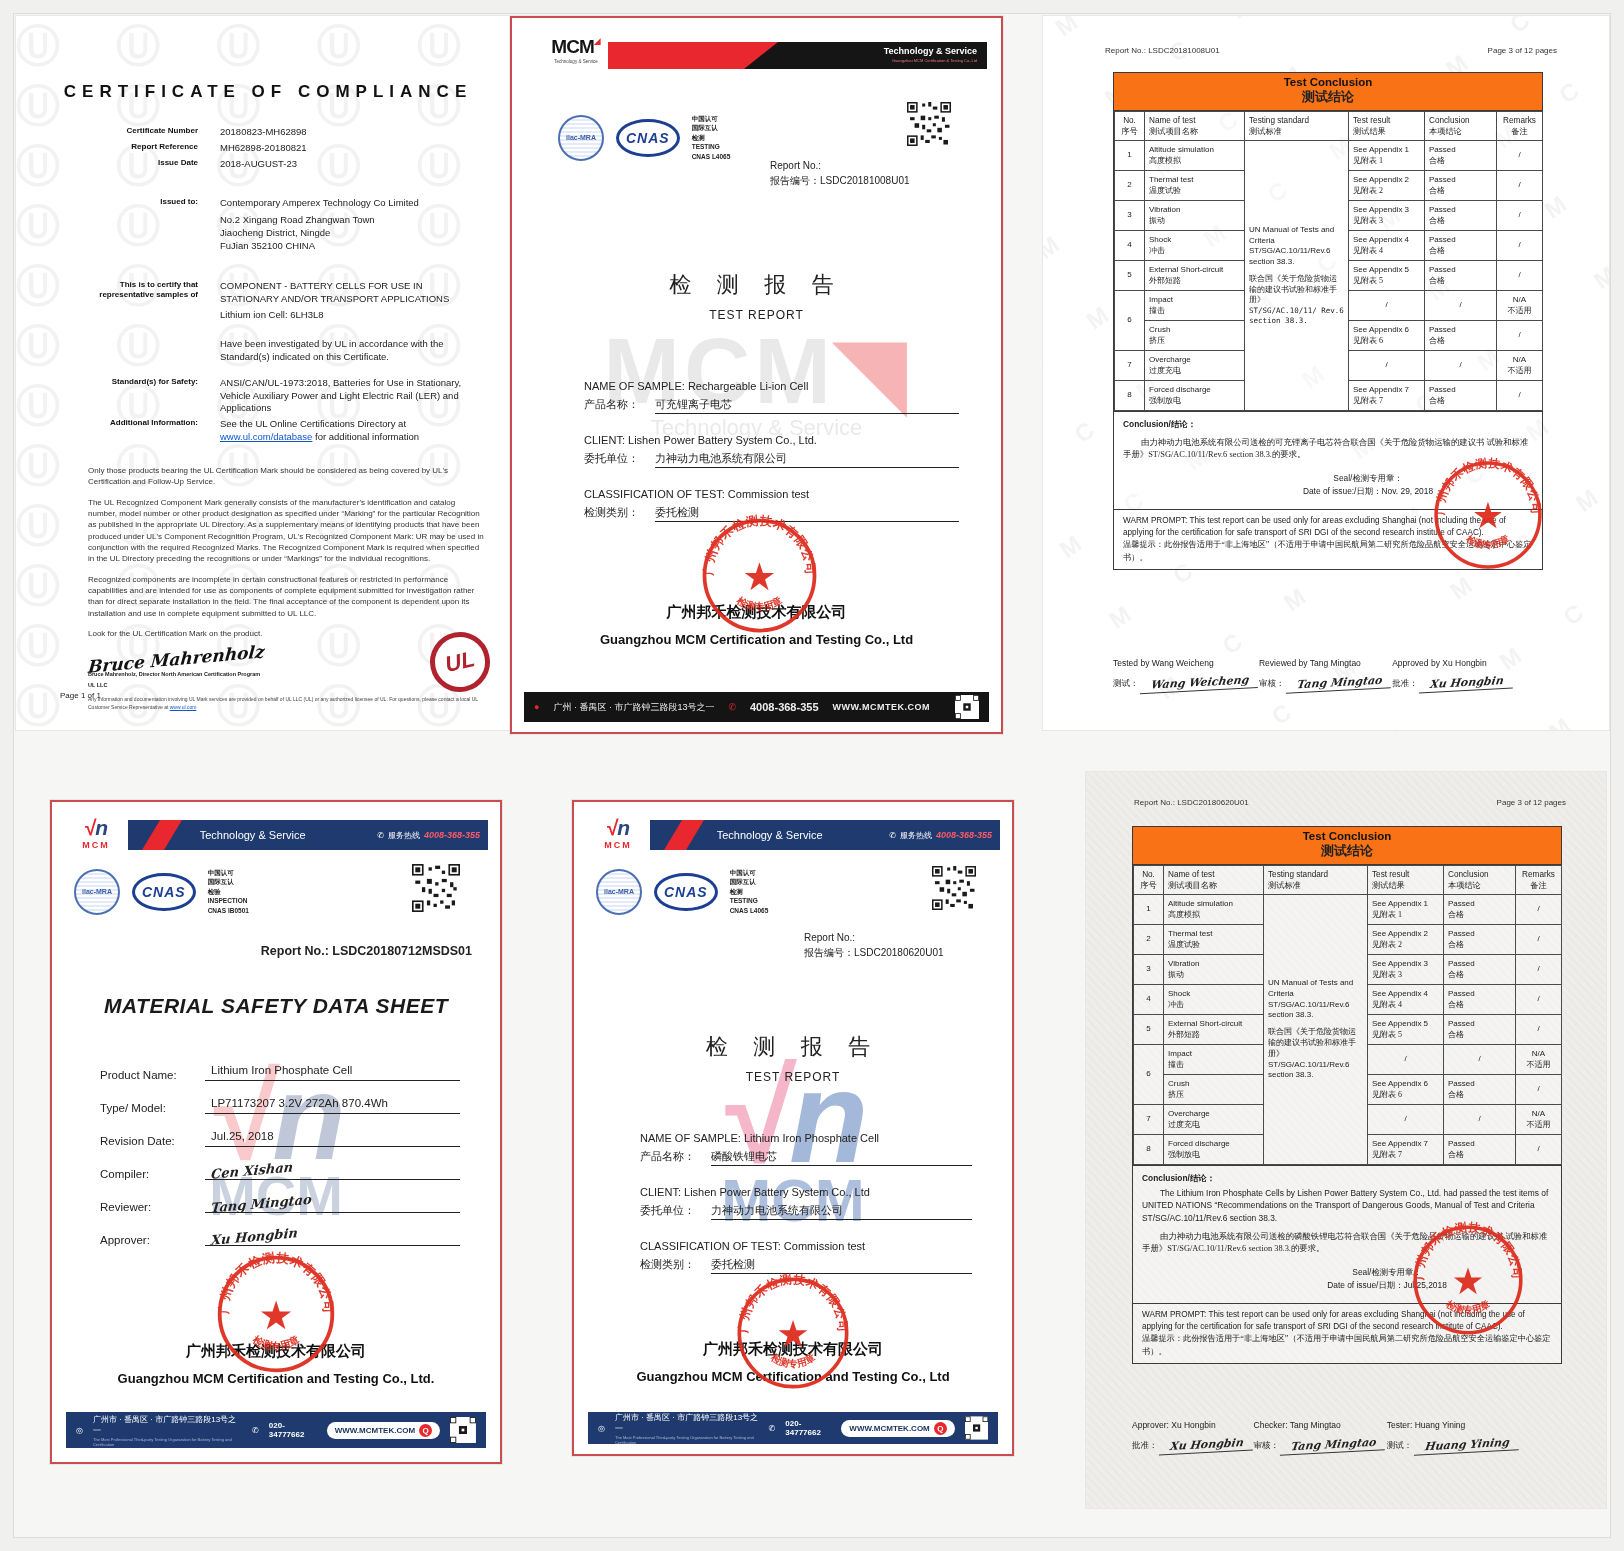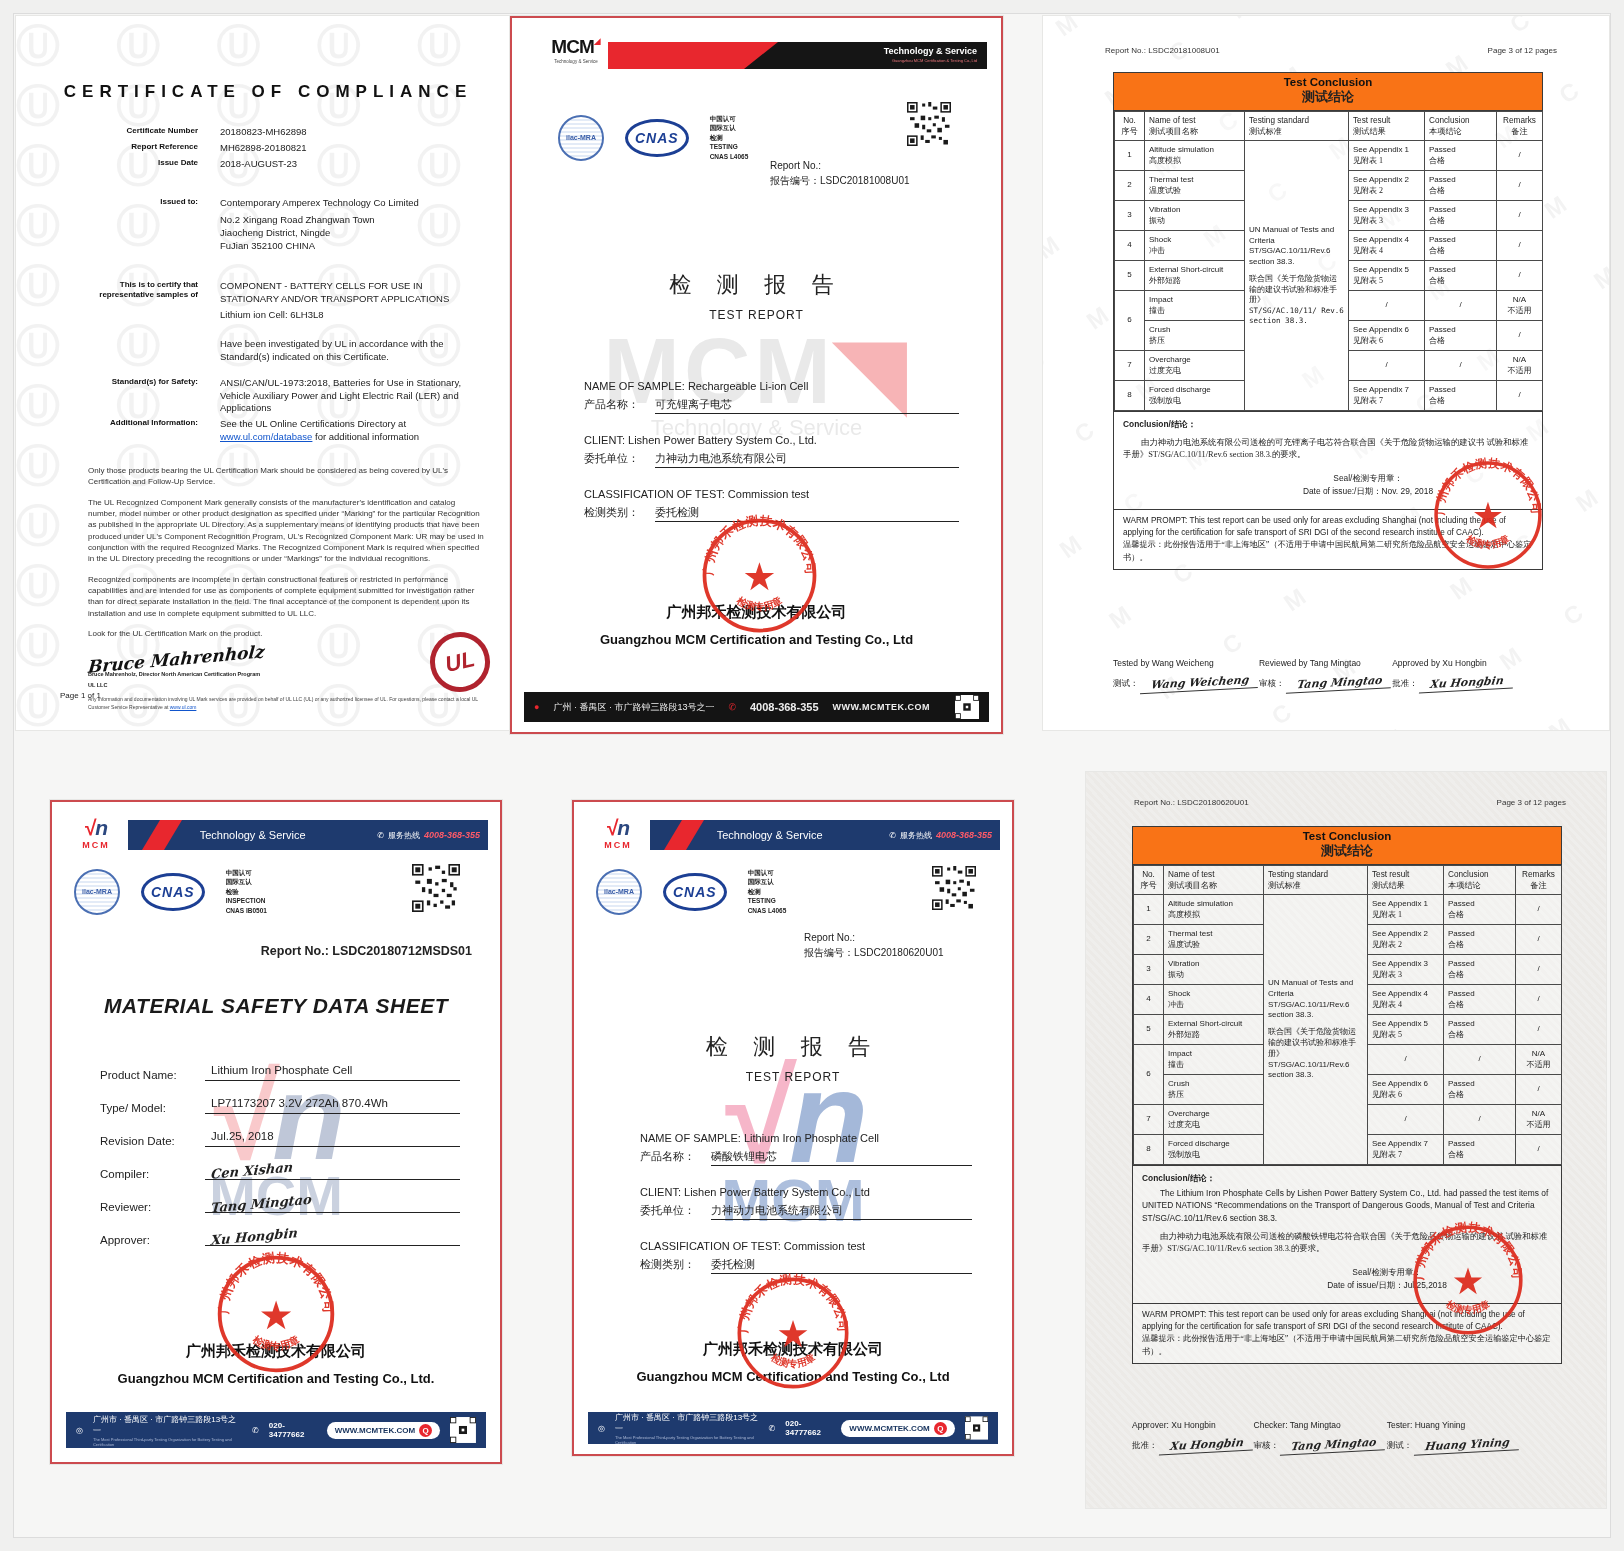--- a/index.html
+++ b/index.html
@@ -41,21 +41,21 @@
   .st-arc2{font-size:12px;fill:#dd2a1c;font-weight:bold}
   
   .d2-logo{position:absolute;left:34px;top:18px;width:60px;text-align:center}
   .mcm-word{font-weight:bold;font-size:19px;letter-spacing:-1px;color:#141414}
   .mcm-tri{color:#e8272e;font-size:9px;vertical-align:top}
   .mcm-sub{font-size:4.5px;color:#444;margin-top:1px}
   .d2-bar{position:absolute;left:96px;top:24px;right:14px;height:27px;background:#151515;color:#fff}
   .d2-bar .red{position:absolute;left:0;top:0;bottom:0;width:170px;background:#e8272e;clip-path:polygon(0 0,100% 0,80% 100%,0 100%)}
   .d2-bar .t{position:absolute;right:10px;top:4px;font-size:9px;font-weight:bold;text-align:right}
   .d2-bar .s{position:absolute;right:10px;top:16px;font-size:4px;color:#f0777d;text-align:right}
-  .logo-row{position:absolute;left:46px;top:96px;display:flex;align-items:center;gap:21px}
+  .logo-row{position:absolute;left:46px;top:96px;display:flex;align-items:center;gap:12px}
   .rpt2{position:absolute;font-size:10px;line-height:1.5}
   .big-title-zh{font-size:22px;letter-spacing:10px;text-align:center;font-family:"Liberation Serif",serif;color:#222}
   .big-title-en{font-size:12px;text-align:center;letter-spacing:1px;margin-top:8px;color:#222}
   .fld{margin-bottom:20px}
   .fld .en{font-size:11px;color:#222;margin-bottom:5px}
   .fld .zrow{display:flex;font-size:11px}
   .fld .zl{flex:none}
   .fld .zv{flex:1;border-bottom:1px solid #222;margin-left:16px;padding-bottom:1px}
   .company-zh{text-align:center;font-weight:bold;font-size:15px;color:#111}
   .company-en{text-align:center;font-weight:bold;font-size:13px;color:#111;margin-top:10px}

